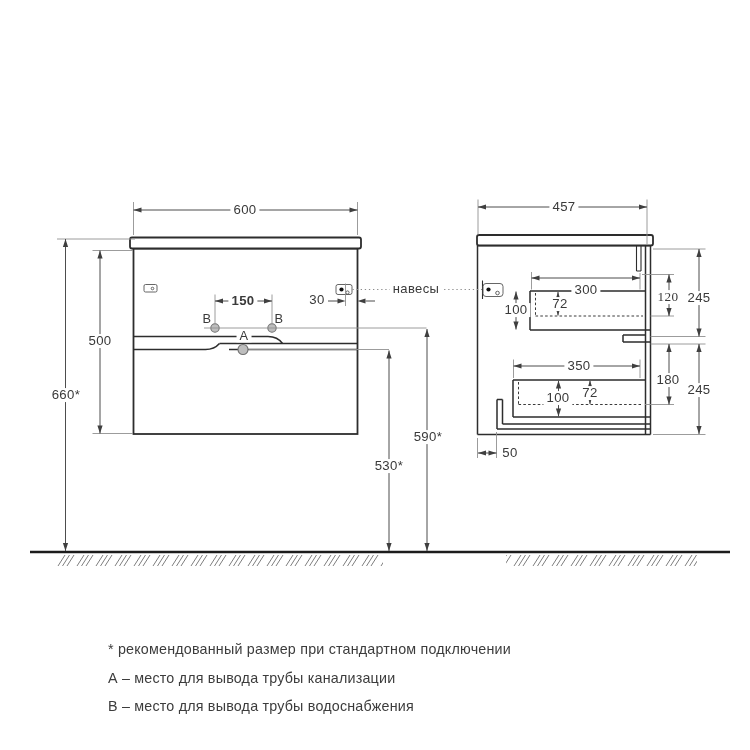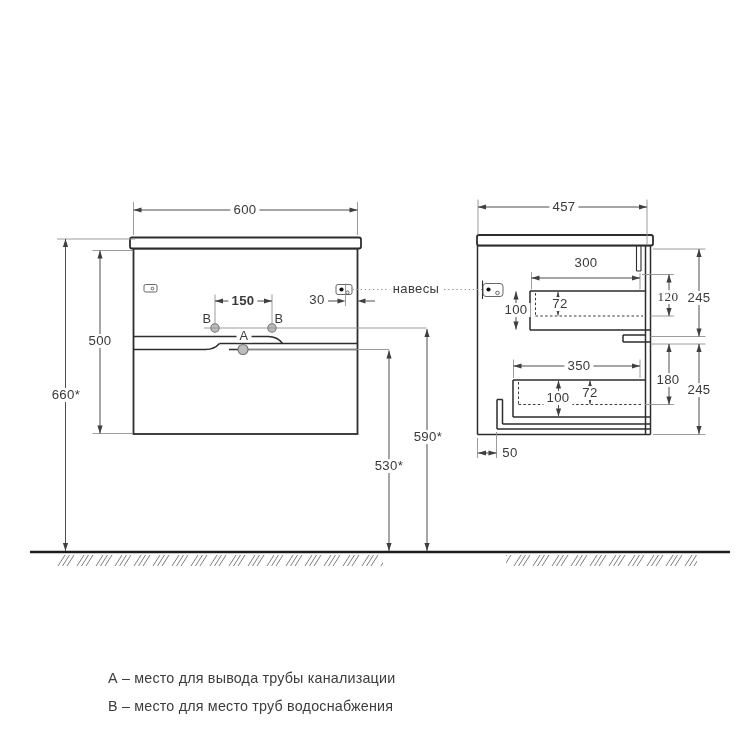--- a/index.html
+++ b/index.html
@@ -187,30 +187,31 @@
   <span class="dim" style="left:66px;top:348px;">660*</span>
   <span class="dim" style="left:243px;top:254px;font-weight:bold;">150</span>
   <span class="dim" style="left:317px;top:253px;">30</span>
   <span class="dim nobg pt" style="left:207px;top:272px;">B</span>
   <span class="dim nobg pt" style="left:279px;top:272px;">B</span>
   <span class="dim pt" style="left:244px;top:289px;">A</span>
   <span class="dim" style="left:428px;top:390px;">590*</span>
   <span class="dim" style="left:389px;top:419px;">530*</span>
 
   <span class="dim" style="left:564px;top:160px;">457</span>
-  <span class="dim" style="left:586px;top:216px;">300</span>
+  <span class="dim" style="left:586px;top:243px;">300</span>
   <span class="dim" style="left:516px;top:263px;">100</span>
   <span class="dim" style="left:560px;top:257px;">72</span>
   <span class="dim" style="left:668px;top:250px;font-family:Liberation Serif, serif;">120</span>
   <span class="dim" style="left:699px;top:251px;">245</span>
   <span class="dim" style="left:579px;top:319px;">350</span>
   <span class="dim" style="left:558px;top:351px;">100</span>
   <span class="dim" style="left:590px;top:346px;">72</span>
   <span class="dim" style="left:668px;top:333px;">180</span>
   <span class="dim" style="left:699px;top:343px;">245</span>
   <span class="dim" style="left:510px;top:406px;">50</span>
 
   <span class="dim callout" style="left:416px;top:242px;">навесы</span>
 
+  <div class="footnote" style="left:108px;top:602px;">* рекомендованный размер при стандартном подключении</div>
   <div class="footnote" style="left:108px;top:631px;">А – место для вывода трубы канализации</div>
-  <div class="footnote" style="left:108px;top:659px;">В – место для место труб водоснабжения</div>
+  <div class="footnote" style="left:108px;top:659px;">В – место для вывода трубы водоснабжения</div>
 
 </div>
 
 </body></html>

